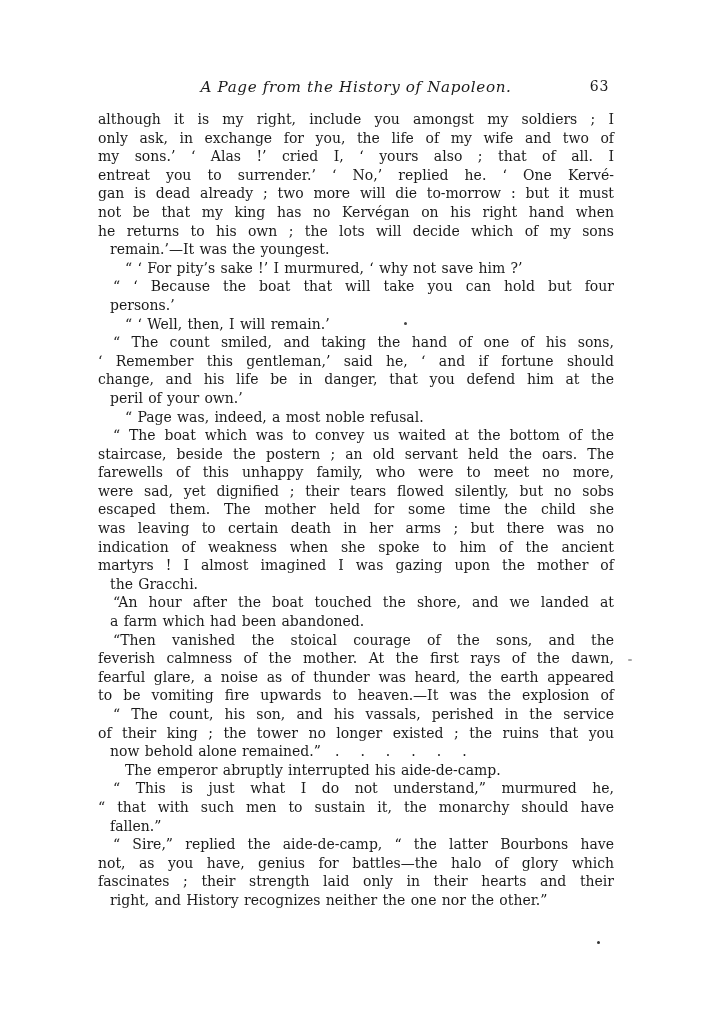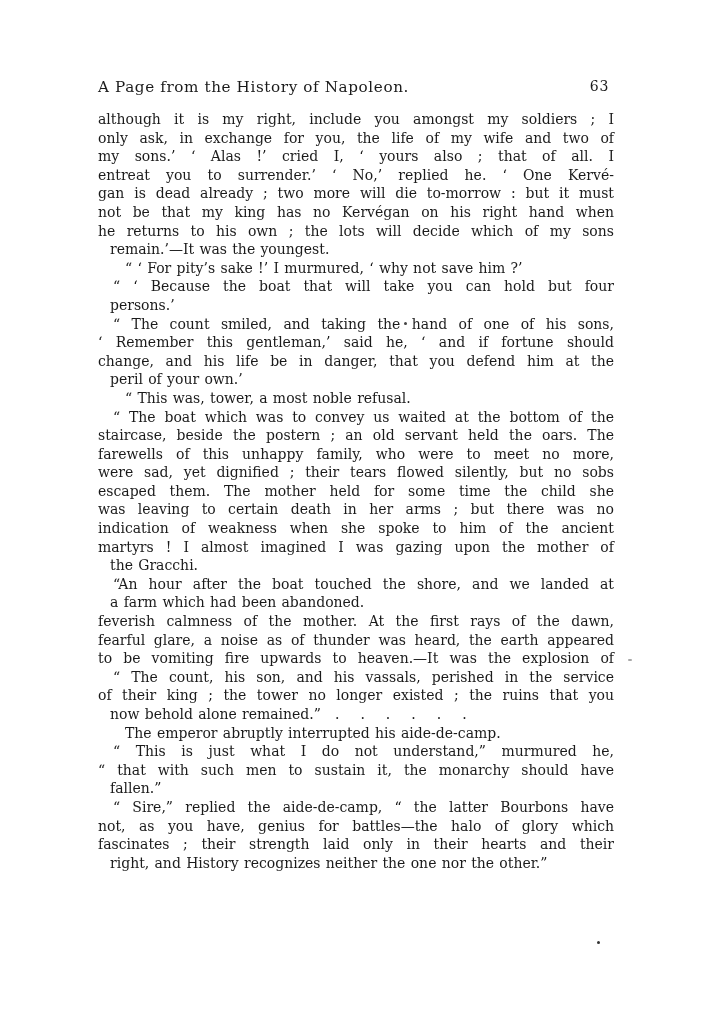--- a/index.html
+++ b/index.html
@@ -20,21 +20,22 @@
     overflow:hidden;
   }
   .running-head{
     position:absolute;
     left:98px;top:78px;
     width:516px;height:22px;
   }
   .running-title{
     position:absolute;
     left:0;right:0;
-    text-align:left;
+    text-align:center;
+    font-style:italic;
     font-size:15.2px;
     letter-spacing:0.04em;
     color:var(--ink);
   }
   .page-number{
     position:absolute;
     right:5px;top:0;
     font-size:14px;
     letter-spacing:0.05em;
     color:var(--ink);
@@ -94,44 +95,48 @@
         <div class="line last">remain.’—It was the youngest.</div>
       </div>
       <div class="para">
         <div class="line last indent">“ ‘ For pity’s sake !’ I murmured, ‘ why not save him ?’</div>
       </div>
       <div class="para">
         <div class="line indent">“ ‘ Because the boat that will take you can hold but four</div>
         <div class="line last">persons.’</div>
       </div>
       <div class="para">
+        <div class="line last indent">“ ‘ Well, then, I will remain.’</div>
+      </div>
+      <div class="para">
         <div class="line indent">“ The count smiled, and taking the hand of one of his sons,</div>
         <div class="line">‘ Remember this gentleman,’ said he, ‘ and if fortune should</div>
         <div class="line">change, and his life be in danger, that you defend him at the</div>
         <div class="line last">peril of your own.’</div>
       </div>
       <div class="para">
-        <div class="line last indent">“ This was, tower, a most noble refusal.</div>
+        <div class="line last indent">“ Page was, indeed, a most noble refusal.</div>
       </div>
       <div class="para">
         <div class="line indent">“ The boat which was to convey us waited at the bottom of the</div>
         <div class="line">staircase, beside the postern ; an old servant held the oars. The</div>
         <div class="line">farewells of this unhappy family, who were to meet no more,</div>
         <div class="line">were sad, yet dignified ; their tears flowed silently, but no sobs</div>
         <div class="line">escaped them. The mother held for some time the child she</div>
         <div class="line">was leaving to certain death in her arms ; but there was no</div>
         <div class="line">indication of weakness when she spoke to him of the ancient</div>
         <div class="line">martyrs ! I almost imagined I was gazing upon the mother of</div>
         <div class="line last">the Gracchi.</div>
       </div>
       <div class="para">
         <div class="line indent">“An hour after the boat touched the shore, and we landed at</div>
         <div class="line last">a farm which had been abandoned.</div>
       </div>
       <div class="para">
+        <div class="line indent">“Then vanished the stoical courage of the sons, and the</div>
         <div class="line">feverish calmness of the mother. At the first rays of the dawn,</div>
         <div class="line">fearful glare, a noise as of thunder was heard, the earth appeared</div>
         <div class="line">to be vomiting fire upwards to heaven.—It was the explosion of</div>
       </div>
       <div class="para">
         <div class="line indent">“ The count, his son, and his vassals, perished in the service</div>
         <div class="line">of their king ; the tower no longer existed ; the ruins that you</div>
         <div class="line last">now behold alone remained.” .  .  .  .  .  .</div>
       </div>
       <div class="para">

